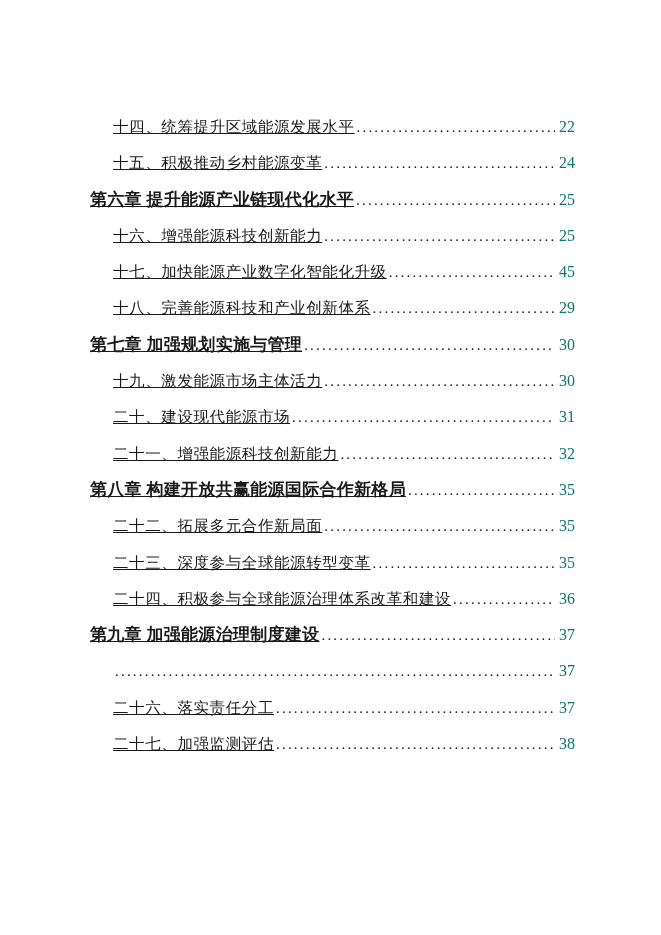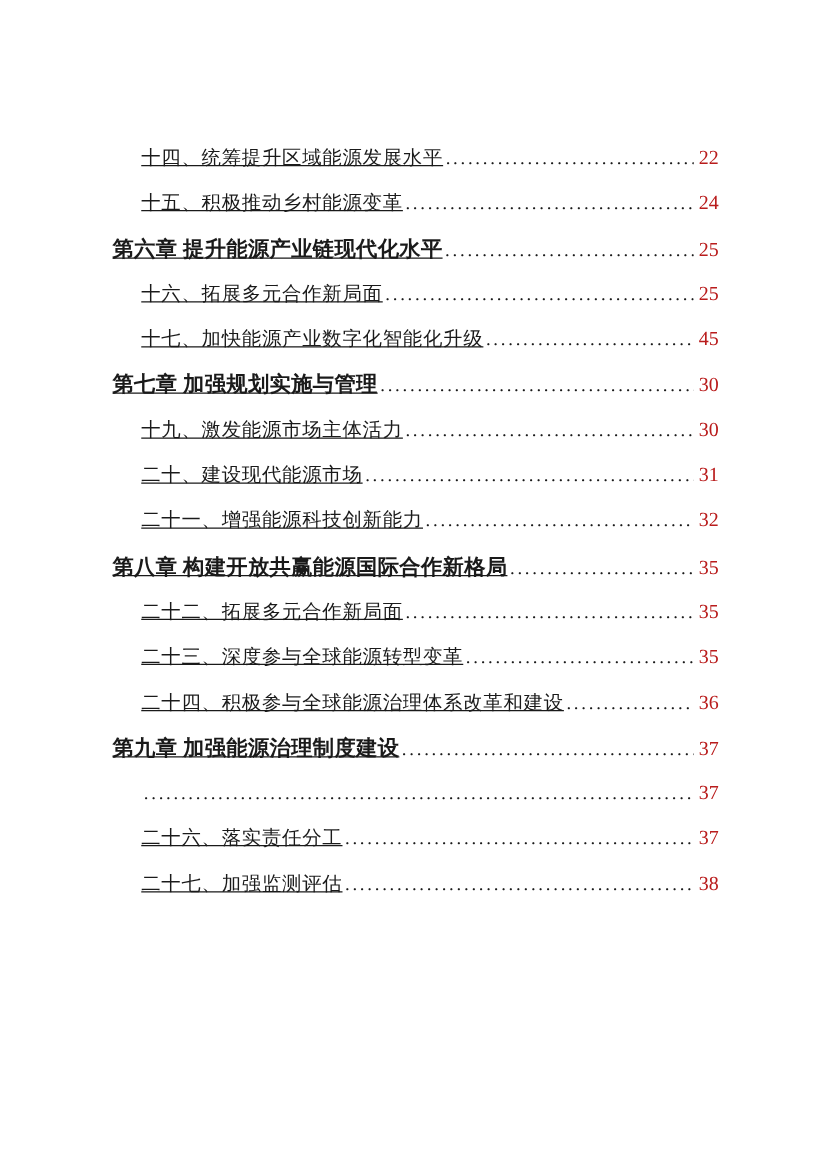--- a/index.html
+++ b/index.html
@@ -49,21 +49,21 @@
     letter-spacing: 2.2px;
     color: #1a1a1a;
   }
   .leader::after {
     content: "..........................................................................................................................................................";
   }
   .pagenum {
     flex: 0 0 auto;
     font-family: "Liberation Serif", "DejaVu Serif", serif;
     font-size: 16px;
-    color: #b91c1c;
+    color: #0f766e;
   }
 </style>
 </head>
 <body>
 
 <div class="page">
   <div class="toc">
 
     <div class="toc-row sub">
       <span class="label">十四、统筹提升区域能源发展水平</span>
@@ -77,31 +77,36 @@
       <span class="pagenum">24</span>
     </div>
 
     <div class="toc-row chapter">
       <span class="label">第六章 提升能源产业链现代化水平</span>
       <span class="leader"></span>
       <span class="pagenum">25</span>
     </div>
 
     <div class="toc-row sub">
-      <span class="label">十六、拓展多元合作新局面</span>
+      <span class="label">十六、增强能源科技创新能力</span>
       <span class="leader"></span>
       <span class="pagenum">25</span>
     </div>
 
     <div class="toc-row sub">
       <span class="label">十七、加快能源产业数字化智能化升级</span>
       <span class="leader"></span>
       <span class="pagenum">45</span>
     </div>
 
+    <div class="toc-row sub">
+      <span class="label">十八、完善能源科技和产业创新体系</span>
+      <span class="leader"></span>
+      <span class="pagenum">29</span>
+    </div>
 
     <div class="toc-row chapter">
       <span class="label">第七章 加强规划实施与管理</span>
       <span class="leader"></span>
       <span class="pagenum">30</span>
     </div>
 
     <div class="toc-row sub">
       <span class="label">十九、激发能源市场主体活力</span>
       <span class="leader"></span>

